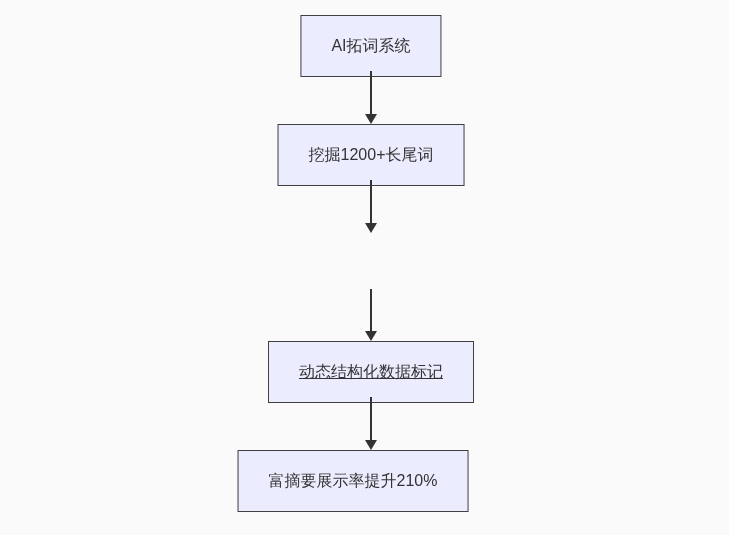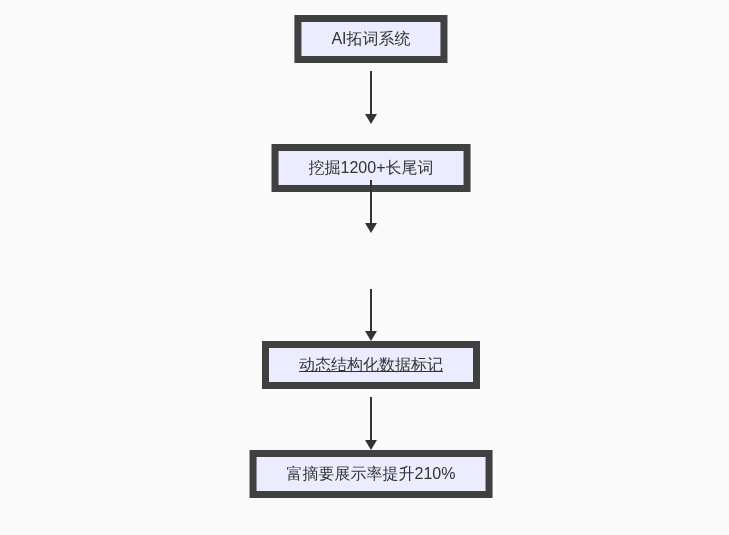--- a/index.html
+++ b/index.html
@@ -14,23 +14,23 @@
     position: relative;
     overflow: hidden;
   }
   .canvas {
     position: absolute;
     inset: 0;
   }
   .node {
     position: absolute;
     transform: translateX(-50%);
-    height: 48px;
+    height: 62px;
     background: #ececff;
-    border: 7px solid #404040;
+    border: 1px solid #404040;
     box-sizing: border-box;
     display: flex;
     align-items: center;
     justify-content: center;
     padding: 0 30px;
     color: #333333;
     font-size: 16px;
     line-height: 1;
     white-space: nowrap;
   }
@@ -60,35 +60,35 @@
 
 <div class="canvas">
 
   <div class="node" style="left:371px; top:15px;">AI拓词系统</div>
 
   <div class="edge" style="left:371px; top:71px; height:53px;">
     <div class="shaft"></div>
     <div class="head"></div>
   </div>
 
-  <div class="node" style="left:371px; top:124px;margin-top:20px;">挖掘1200+长尾词</div>
+  <div class="node" style="left:371px; top:124px;">挖掘1200+长尾词</div>
 
   <div class="edge" style="left:371px; top:180px; height:53px;">
     <div class="shaft"></div>
     <div class="head"></div>
   </div>
 
 
   <div class="edge" style="left:371px; top:289px; height:52px;">
     <div class="shaft"></div>
     <div class="head"></div>
   </div>
 
   <div class="node" style="left:371px; top:341px;text-decoration:underline;">动态结构化数据标记</div>
 
   <div class="edge" style="left:371px; top:397px; height:53px;">
     <div class="shaft"></div>
     <div class="head"></div>
   </div>
 
-  <div class="node" style="left:371px; top:450px;">富摘要展示率提升210%</div>
+  <div class="node" style="left:353px; top:450px;">富摘要展示率提升210%</div>
 
 </div>
 
 </body></html>

